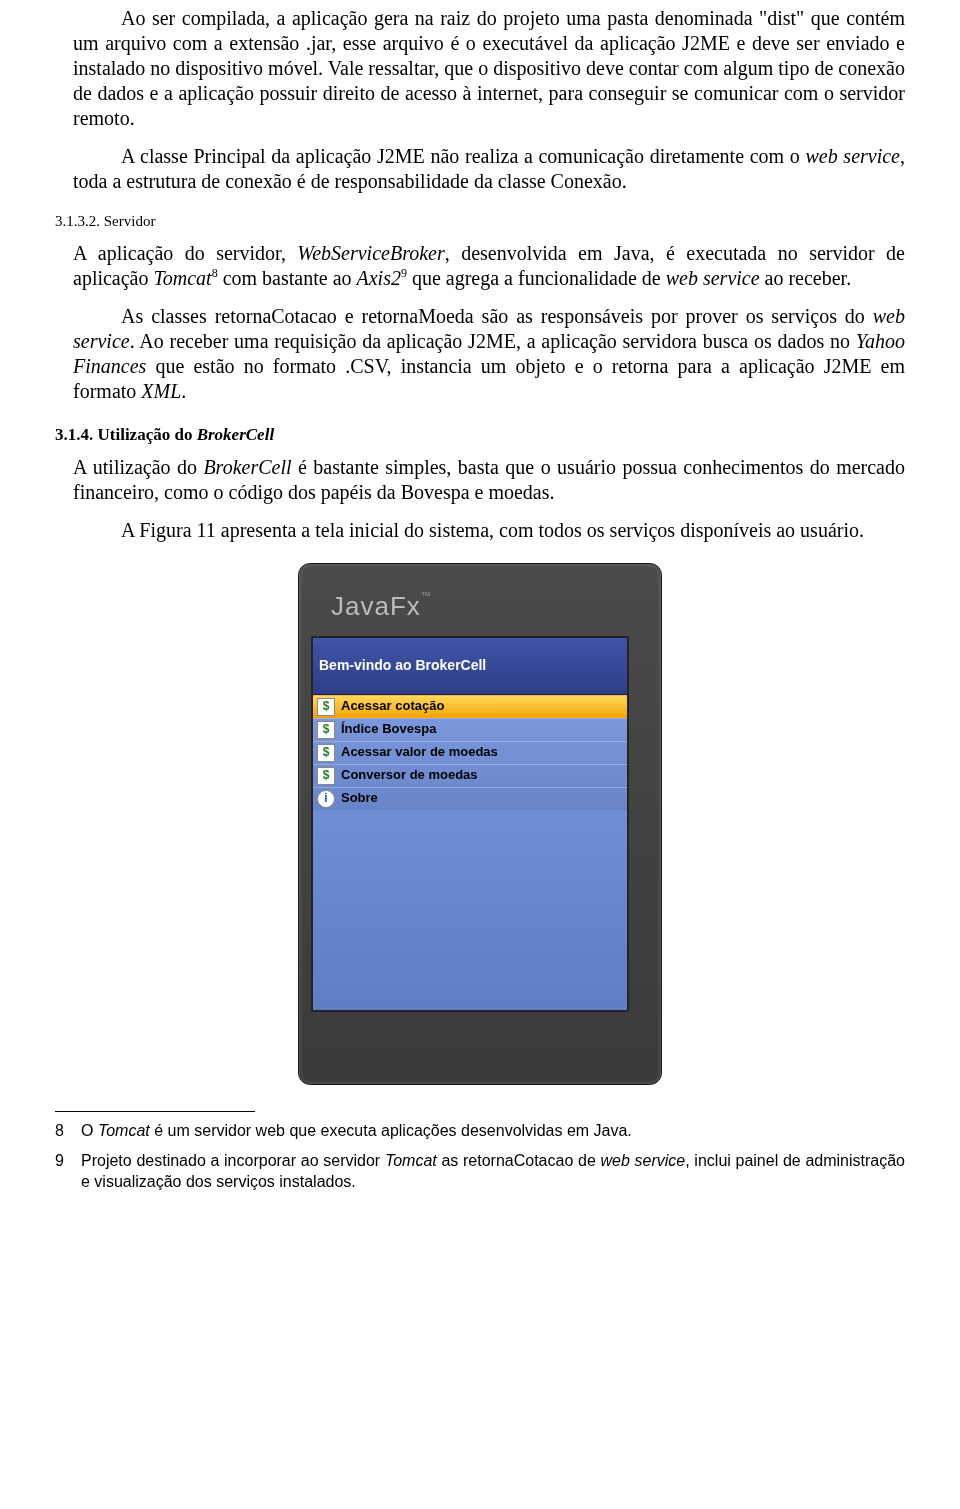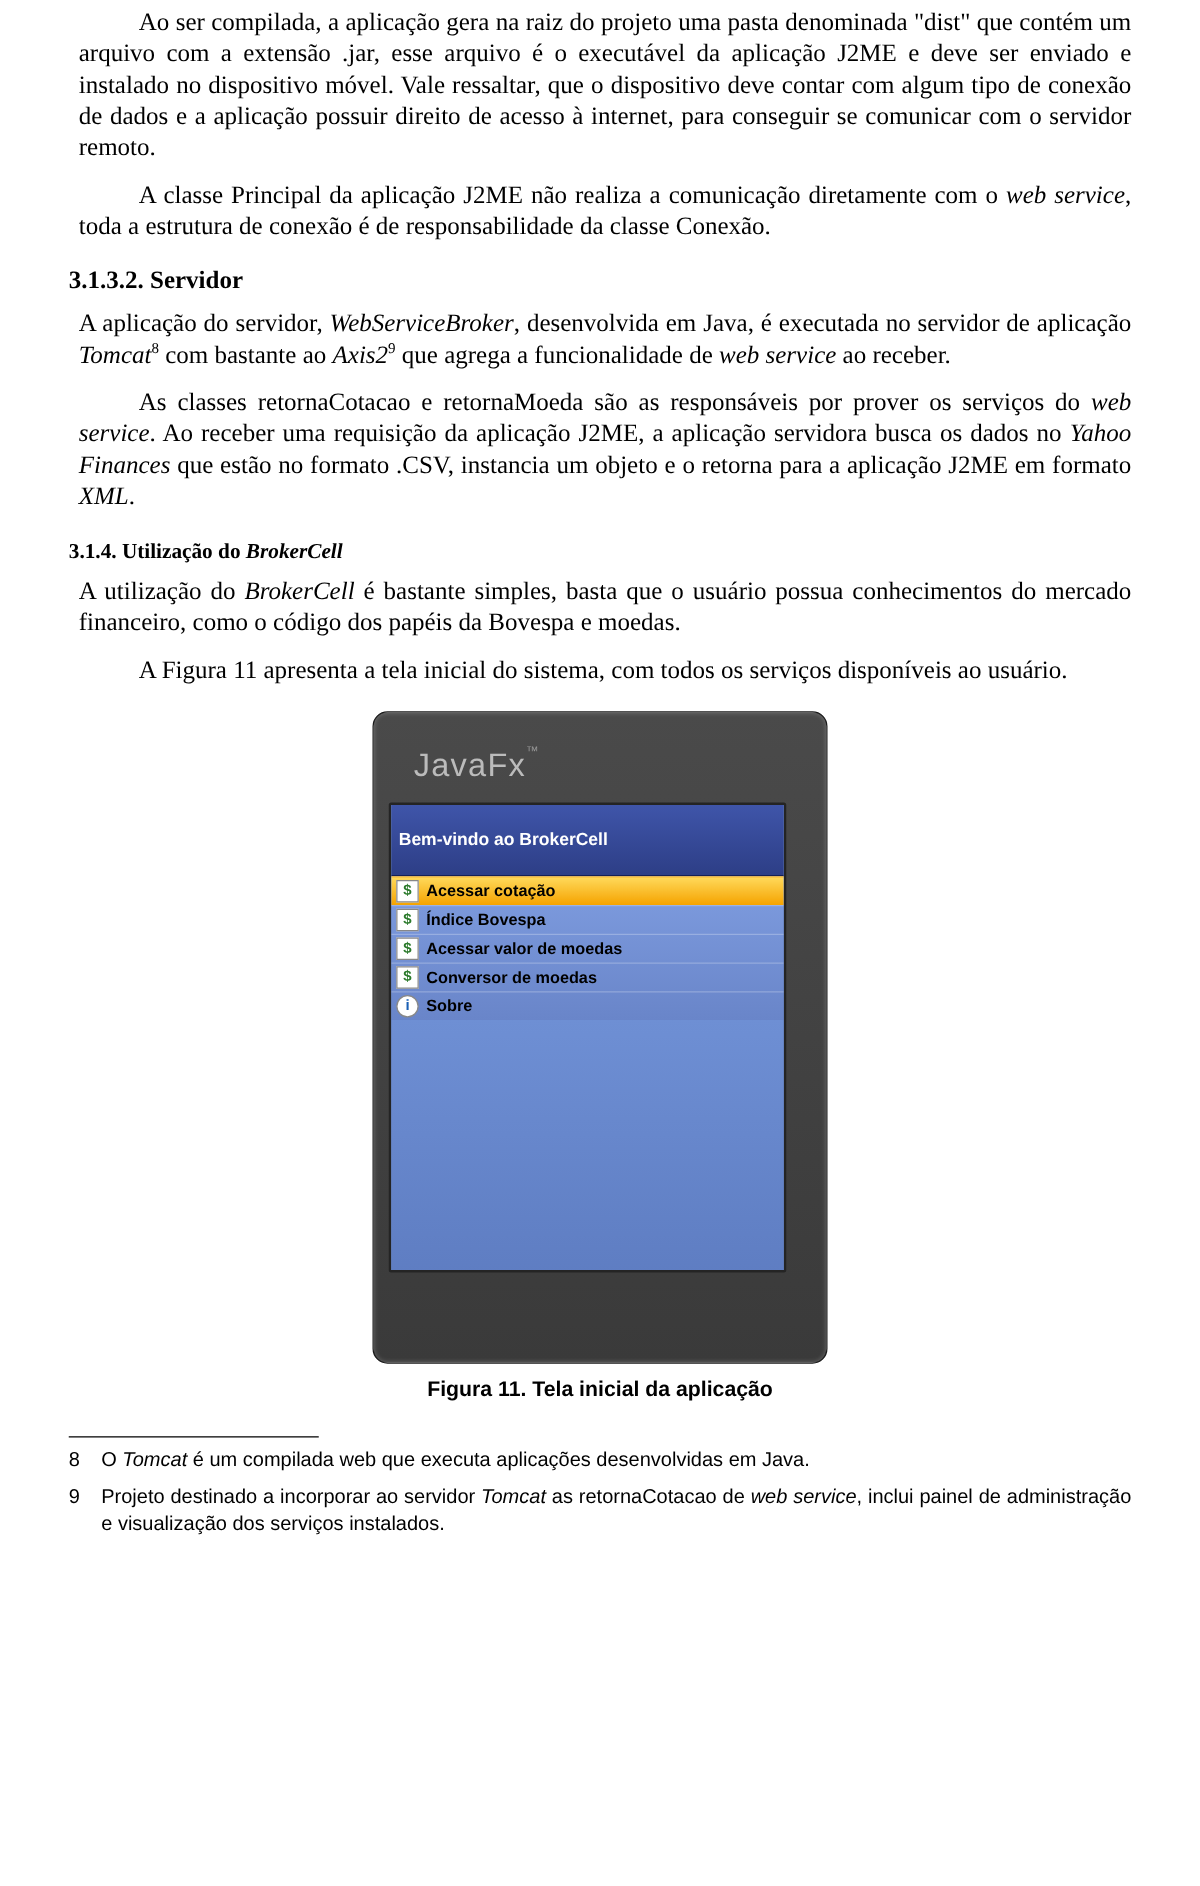--- a/index.html
+++ b/index.html
@@ -6,23 +6,23 @@
     font-family: "Times New Roman", Times, serif;
     font-size: 20px;
     line-height: 1.25;
     color: #000;
     background: #fff;
     width: 960px;
     margin: 0 auto;
     padding: 6px 55px 30px 55px;
     box-sizing: border-box;
   }
-  p { margin: 0 0 13px 8px; text-align: justify; }
+  p { margin: 0 0 13px 18px; text-align: justify; }
   .indent { text-indent: 48px; }
-  .section-title { font-weight: bold; font-size: 20px; margin: 18px 0 10px 0; }
+  .section-title { font-weight: normal; font-size: 15px; margin: 18px 0 10px 0; }
   .subsection-title { font-weight: bold; font-size: 17px; margin: 20px 0 10px 0; }
   .italic { font-style: italic; }
   sup { font-size: 12px; vertical-align: super; line-height: 0; }
   .fig-wrap { text-align: center; margin: 20px 0 16px 0; }
   .caption { font-family: Arial, Helvetica, sans-serif; font-weight: bold; font-size: 17px; margin-top: 10px; }
   hr.fn { border: none; border-top: 1px solid #000; width: 200px; margin: 26px 0 8px 0; }
   .footnote {
     font-family: Arial, Helvetica, sans-serif;
     font-size: 16px;
     line-height: 1.35;
@@ -167,29 +167,28 @@
           <div class="menu-item">
             <span class="menu-icon info">i</span>
             <span>Sobre</span>
           </div>
         </div>
       <div class="screen-body"></div>
 
     </div>
     <div class="phone-bottom"></div>
   </div>
-  <div class="caption">Figura 11. Tela inicial da aplicação</div>
 </div>
 
 <hr class="fn">
 
 <div class="footnote">
   <div class="fn-num">8</div>
   <div class="fn-txt">
-    <span>O </span><span class="italic">Tomcat</span><span> é um compilada web que executa aplicações desenvolvidas em Java.</span>
+    <span>O </span><span class="italic">Tomcat</span><span> é um servidor web que executa aplicações desenvolvidas em Java.</span>
   </div>
 </div>
 
 <div class="footnote">
   <div class="fn-num">9</div>
   <div class="fn-txt">
     <span>Projeto destinado a incorporar ao servidor </span><span class="italic">Tomcat</span><span> as retornaCotacao de </span><span class="italic">web service</span><span>, inclui painel de administração e visualização dos serviços instalados.</span>
   </div>
 </div>
 

